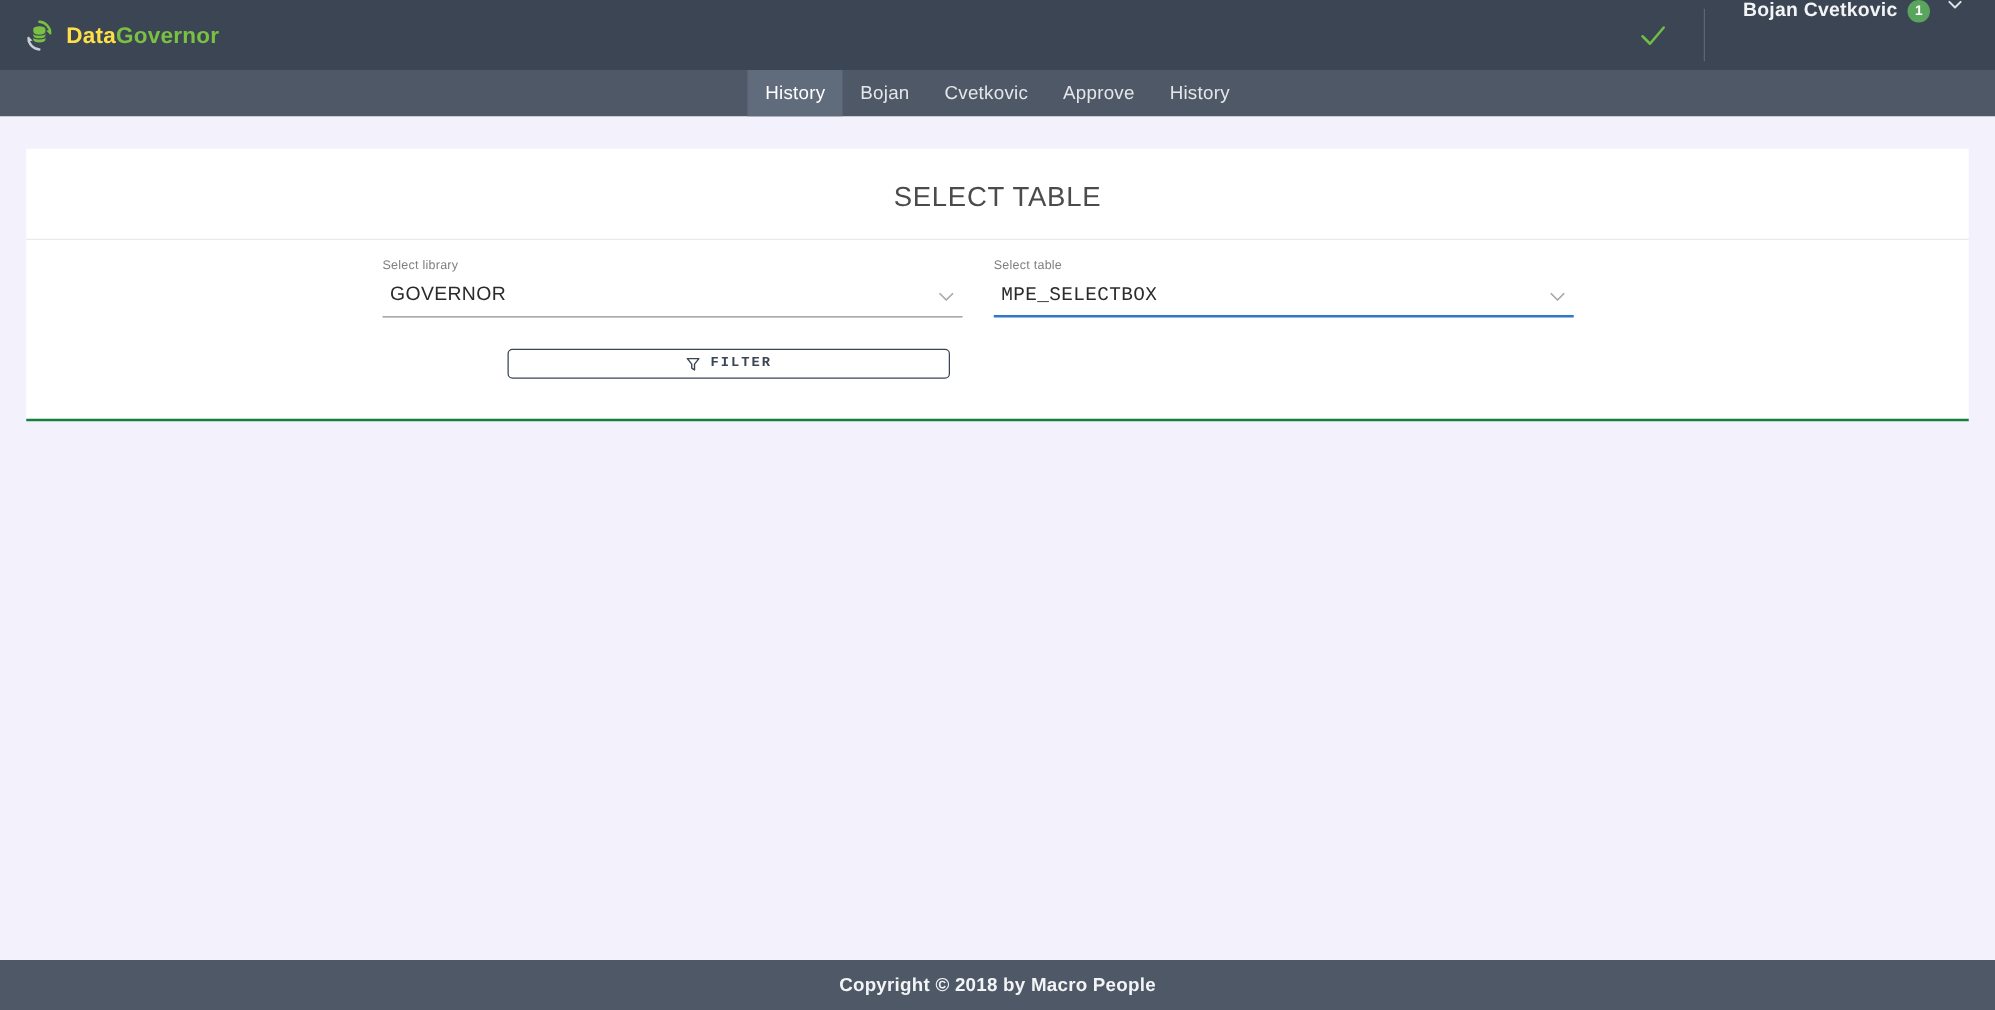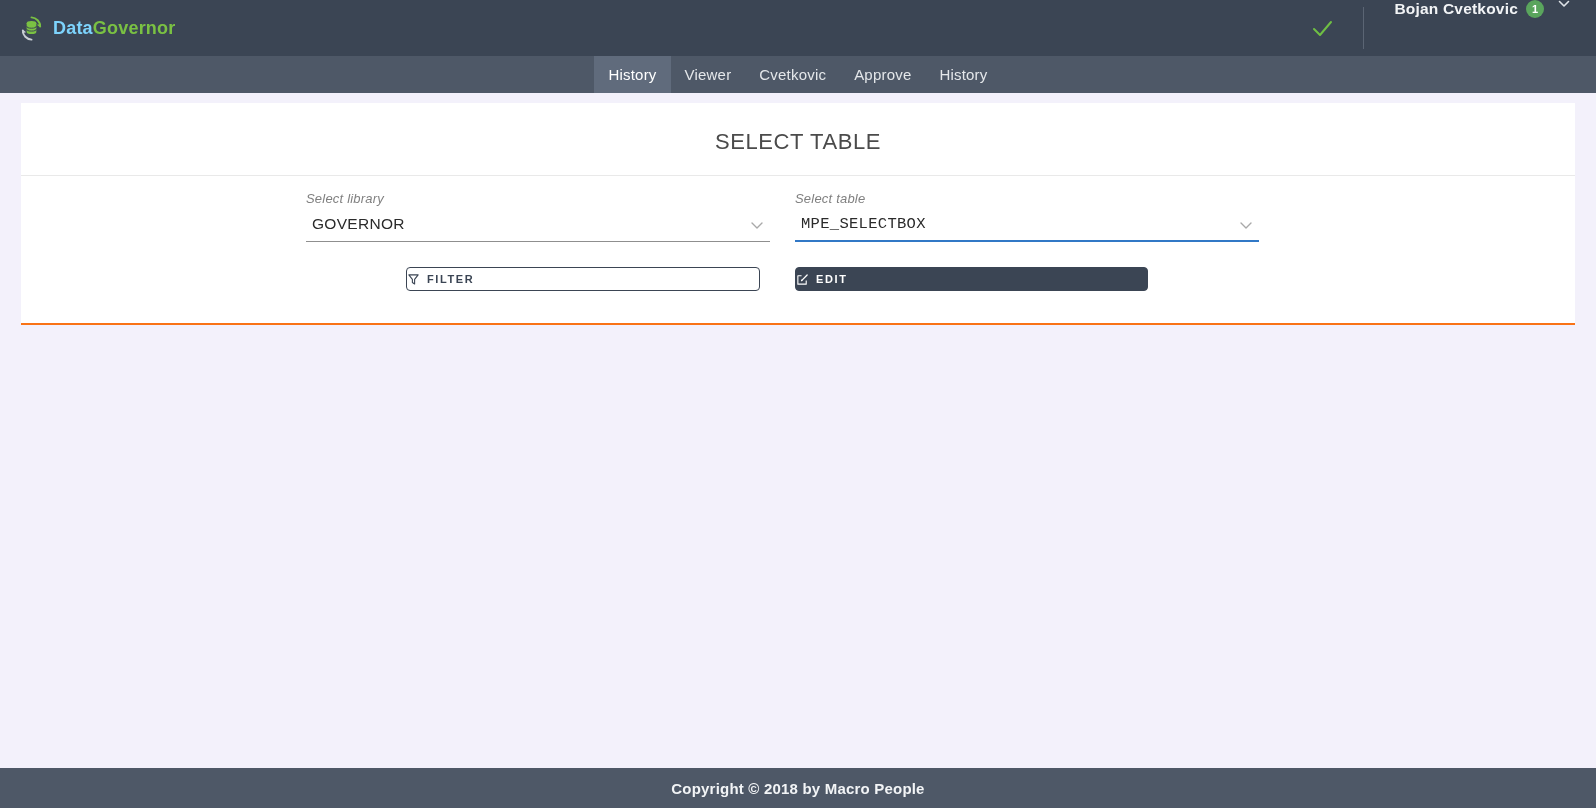--- a/index.html
+++ b/index.html
@@ -17,21 +17,21 @@
     background: #3b4554;
     display: flex;
     align-items: center;
     justify-content: space-between;
     flex: 0 0 auto;
     padding: 0 0 0 18px;
   }
   .brand { display: flex; align-items: center; gap: 8px; cursor: pointer; }
   .brand-icon { width: 27px; height: 27px; display: block; }
   .brand-text { font-size: 18px; font-weight: bold; letter-spacing: .2px; }
-  .brand-text .t1 { color: #7dd3fc; }
+  .brand-text .t1 { color: #fde047; }
   .brand-text .t2 { color: #7ac143; }
 
   .nav-right { display: flex; align-items: center; height: 100%; }
   .nav-check { width: 34px; height: 34px; margin-right: 24px; }
   .nav-divider { width: 1px; height: 42px; background: #5b6574; }
   .user-menu {
     display: flex; align-items: flex-start; gap: 8px;
     padding: 0 26px 0 30px; height: 100%; cursor: pointer;
   }
   .user-name { color: #f2f4f6; font-size: 15.5px; font-weight: bold; letter-spacing: .2px; }
@@ -58,65 +58,65 @@
     color: #e4e7ea;
     font-size: 15px;
     cursor: pointer;
     letter-spacing: .2px;
   }
   .tab.active { background: #606b7c; color: #ffffff; }
 
   
   .main { flex: 1 1 auto; position: relative; }
   .card {
-    margin: 10px 21px 0 21px;
+    margin: 26px 21px 0 21px;
     background: #ffffff;
-    border-bottom: 2px solid #f97316;
+    border-bottom: 2px solid #15803d;
   }
   .card-header { padding: 26px 0 20px 0; border-bottom: 1px solid #e9e9e9; }
   .card-title {
     text-align: center;
     font-size: 22px;
     font-weight: normal;
     color: #4b4b4b;
     letter-spacing: .6px;
   }
   .card-body {
     padding: 15px 0 32px 285px;
     display: grid;
     grid-template-columns: 464px 464px;
     column-gap: 25px;
   }
   .field { position: relative; }
-  .field-label { font-size: 13px; color: #808080; margin-bottom: 7px; letter-spacing: .2px; font-style: italic; }
+  .field-label { font-size: 10px; color: #808080; margin-bottom: 7px; letter-spacing: .2px; }
   .field-value {
     font-size: 15.5px;
     color: #2b2b2b;
     padding: 2px 24px 8px 6px;
     border-bottom: 1px solid #8f8f8f;
     cursor: pointer;
     position: relative;
     letter-spacing: .3px;
   }
   .field-value.focused { border-bottom: 2px solid #3178c6; padding-bottom: 7px; font-family: Liberation Mono, monospace; }
   .field-chevron {
     position: absolute; right: 6px; top: 8px;
     width: 14px; height: 9px;
   }
 
   .btn-row-left { margin-top: 25px; margin-left: 100px; }
   .btn-row-right { margin-top: 25px; }
   .btn {
     height: 24px;
     border-radius: 4px;
-    font-family: Liberation Sans, sans-serif;
+    font-family: Liberation Mono, monospace;
     font-size: 11px;
     font-weight: bold;
     letter-spacing: 1.6px;
-    display: flex; align-items: center; 
+    display: flex; align-items: center; justify-content: center;
     gap: 7px;
     cursor: pointer;
   }
   .btn-outline {
     width: 354px;
     background: #ffffff;
     border: 1px solid #3b4554;
     color: #3b4554;
   }
   .btn-solid {
@@ -165,21 +165,21 @@
       <span class="user-badge">1</span>
       <svg class="user-chevron" viewBox="0 0 12 8">
         <polyline points="1.5,1.5 6,6 10.5,1.5" fill="none" stroke="#dfe3e8" stroke-width="1.6" stroke-linecap="round" stroke-linejoin="round"></polyline>
       </svg>
     </div>
   </div>
 </div>
 
 <div class="tabbar">
   <div class="tab active">History</div>
-  <div class="tab">Viewer</div>
+  <div class="tab">Bojan</div>
   <div class="tab">Cvetkovic</div>
   <div class="tab">Approve</div>
   <div class="tab">History</div>
 </div>
 
 <div class="main">
   <div class="card">
     <div class="card-header">
       <div class="card-title">SELECT TABLE</div>
     </div>
@@ -208,30 +208,20 @@
       <div>
         <div class="field">
           <div class="field-label">Select table</div>
           <div class="field-value focused">
             <span>MPE_SELECTBOX</span>
             <svg class="field-chevron" viewBox="0 0 14 9">
               <polyline points="2,2 7,7 12,2" fill="none" stroke="#a9a9a9" stroke-width="1.4" stroke-linecap="round" stroke-linejoin="round"></polyline>
             </svg>
           </div>
         </div>
-        <div class="btn-row-right">
-          <button class="btn btn-solid">
-            <svg class="btn-icon" viewBox="0 0 14 14">
-              <path d="M11 8 v4 h-9 v-9 h4" fill="none" stroke="#ffffff" stroke-width="1.2" stroke-linejoin="round"></path>
-              <path d="M6 8.2 l6 -6" fill="none" stroke="#ffffff" stroke-width="1.4" stroke-linecap="round"></path>
-              <path d="M5.4 8.8 l0.6 -2 1.4 1.4 z" fill="#ffffff"></path>
-            </svg>
-            <span>EDIT</span>
-          </button>
-        </div>
       </div>
 
     </div>
   </div>
 </div>
 
 <div class="footer">
   <span class="footer-text">Copyright © 2018 by Macro People</span>
 </div>
 

